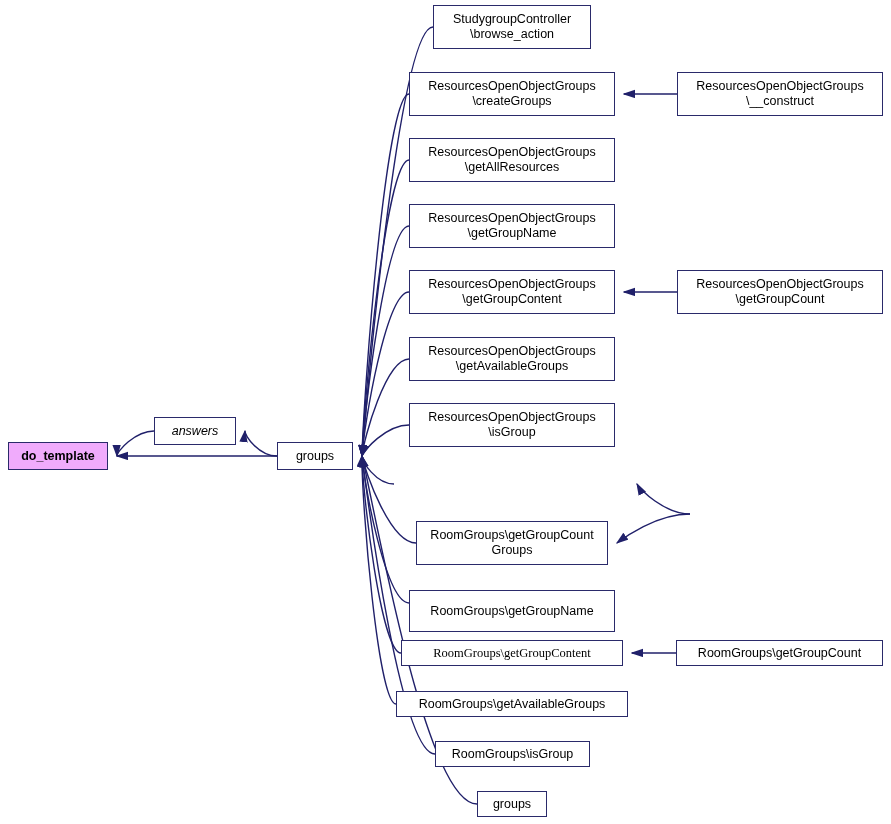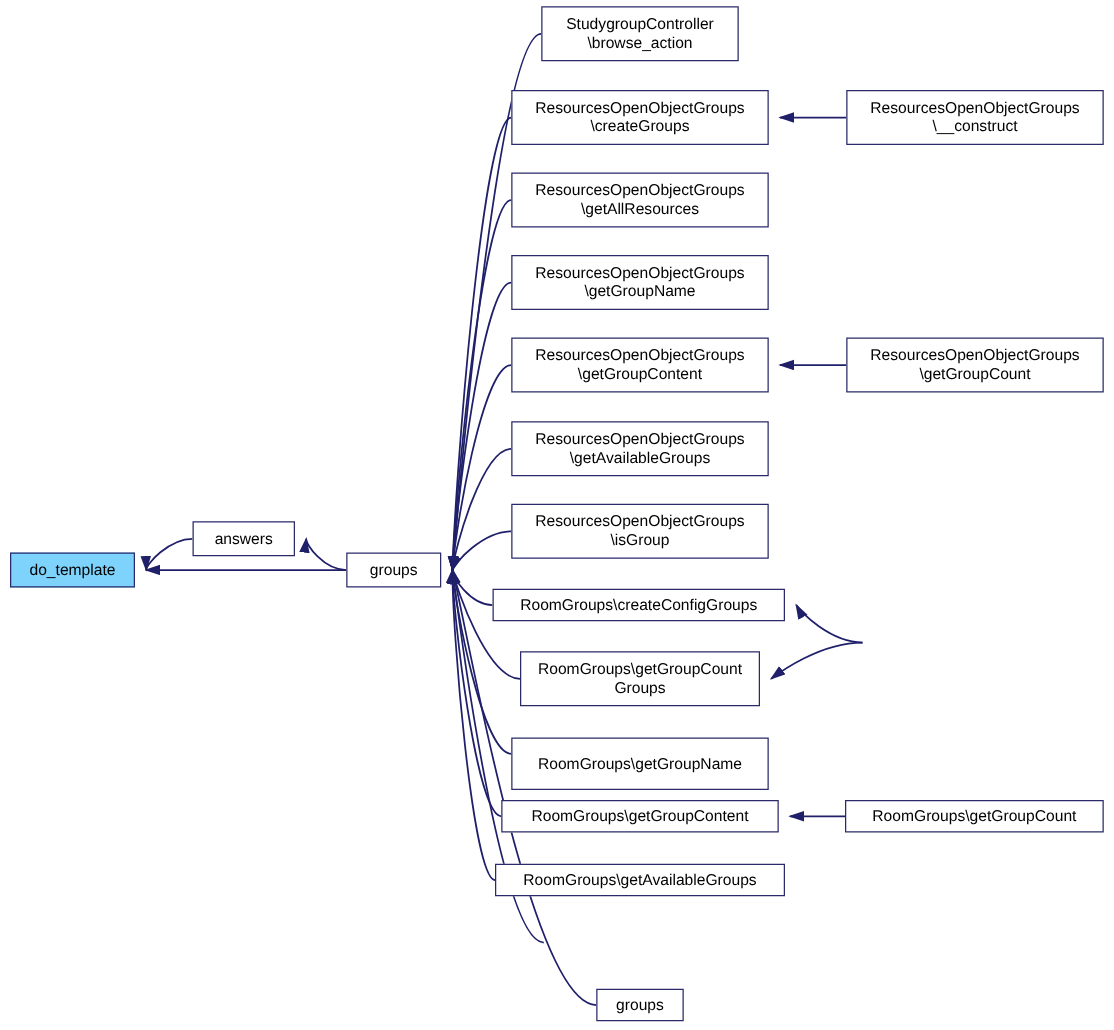--- a/index.html
+++ b/index.html
@@ -32,21 +32,22 @@
     font-size: 12.5px;
     line-height: 15px;
     display: flex;
     align-items: center;
     justify-content: center;
     text-align: center;
     white-space: pre-line;
     padding: 1px 0;
   }
   .node.highlight {
-    background: #7dd3fc;
+    background: #f0abfc;
+    font-weight: bold;
   }
 </style>
 </head>
 <body>
 
 <div id="canvas">
 
   <svg id="edges">
     <defs>
       <marker id="arrow" markerWidth="9" markerHeight="9" refX="8" refY="3" orient="auto" markerUnits="strokeWidth">
@@ -73,42 +74,42 @@
         <path d="M477,804 C425.85,804 376.87,518.64 362,456" marker-end="url(#arrow)"></path>
         <path d="M677,94 C651.425,94 626.935,94 624,94" marker-end="url(#arrow)"></path>
         <path d="M677,292 C651.425,292 626.935,292 624,292" marker-end="url(#arrow)"></path>
         <path d="M690,514 C664.425,514 639.935,489.4 637,484" marker-end="url(#arrow)"></path>
         <path d="M690,514 C656.175,514 623.785,537.78 617,543" marker-end="url(#arrow)"></path>
         <path d="M676,653 C654.1375,653 633.2025,653 632,653" marker-end="url(#arrow)"></path>
       </g>
   </svg>
 
   <div class="node highlight" style="left: 8px; top: 442px; width: 100px; height: 28px;">do_template</div>
-  <div class="node" style="left: 154px; top: 417px; width: 82px; height: 28px;">answers</div>
+  <div class="node" style="left: 154px; top: 417px; width: 82px; height: 28px; font-style: italic;">answers</div>
   <div class="node" style="left: 277px; top: 442px; width: 76px; height: 28px;">groups</div>
   <div class="node" style="left: 433px; top: 5px; width: 158px; height: 44px;">StudygroupController
 \browse_action</div>
   <div class="node" style="left: 409px; top: 72px; width: 206px; height: 44px;">ResourcesOpenObjectGroups
 \createGroups</div>
   <div class="node" style="left: 409px; top: 138px; width: 206px; height: 44px;">ResourcesOpenObjectGroups
 \getAllResources</div>
   <div class="node" style="left: 409px; top: 204px; width: 206px; height: 44px;">ResourcesOpenObjectGroups
 \getGroupName</div>
   <div class="node" style="left: 409px; top: 270px; width: 206px; height: 44px;">ResourcesOpenObjectGroups
 \getGroupContent</div>
   <div class="node" style="left: 409px; top: 337px; width: 206px; height: 44px;">ResourcesOpenObjectGroups
 \getAvailableGroups</div>
   <div class="node" style="left: 409px; top: 403px; width: 206px; height: 44px;">ResourcesOpenObjectGroups
 \isGroup</div>
-  <div class="node" style="left: 394px; top: 471px; width: 234px; height: 26px;">RoomGroups\createConfigGroups</div>
   <div class="node" style="left: 416px; top: 521px; width: 192px; height: 44px;">RoomGroups\getGroupCount
 Groups</div>
   <div class="node" style="left: 409px; top: 590px; width: 206px; height: 42px;">RoomGroups\getGroupName</div>
-  <div class="node" style="left: 401px; top: 640px; width: 222px; height: 26px;">RoomGroups\getGroupContent</div>
+  <div class="node" style="left: 401px; top: 640px; width: 222px; height: 26px; font-family: Liberation Serif, serif;">RoomGroups\getGroupContent</div>
   <div class="node" style="left: 396px; top: 691px; width: 232px; height: 26px; text-align: right;">RoomGroups\getAvailableGroups</div>
+  <div class="node" style="left: 435px; top: 741px; width: 155px; height: 26px;">RoomGroups\isGroup</div>
   <div class="node" style="left: 477px; top: 791px; width: 70px; height: 26px;">groups</div>
   <div class="node" style="left: 677px; top: 72px; width: 206px; height: 44px;">ResourcesOpenObjectGroups
 \__construct</div>
   <div class="node" style="left: 677px; top: 270px; width: 206px; height: 44px;">ResourcesOpenObjectGroups
 \getGroupCount</div>
   <div class="node" style="left: 676px; top: 640px; width: 207px; height: 26px;">RoomGroups\getGroupCount</div>
 
 </div>
 
 </body></html>

